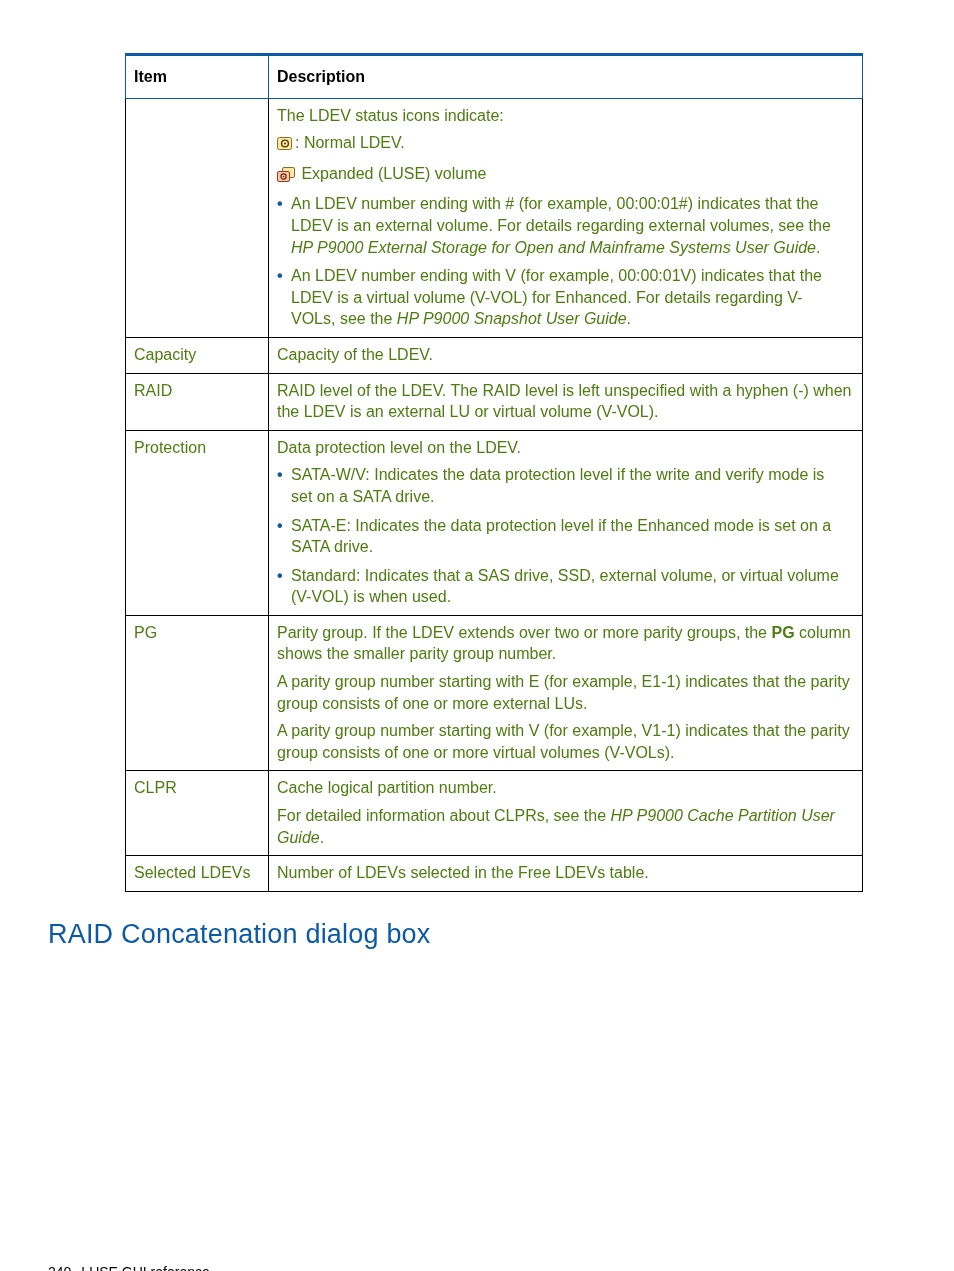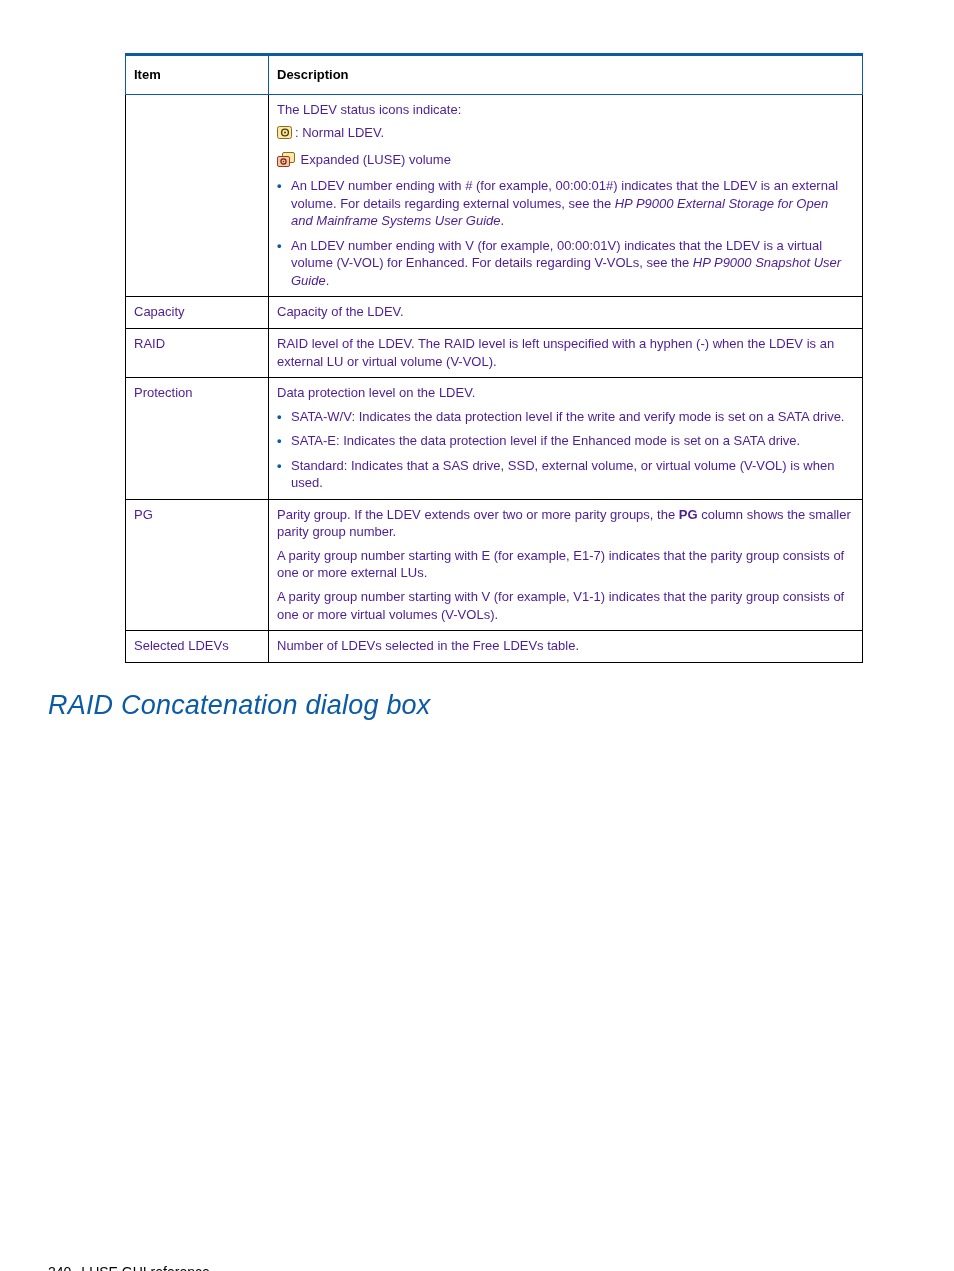--- a/index.html
+++ b/index.html
@@ -26,34 +26,34 @@
   }
   table {
     border-collapse: collapse;
     width: 100%;
     table-layout: fixed;
   }
   th, td {
     border: 1px solid #000;
     vertical-align: top;
     padding: 6px 8px 7px 8px;
-    font-size: 13px;
+    font-size: 16px;
     font-weight: 300;
   }
   thead th {
     border: 1px solid #0b5aa6;
     border-top: 3px solid #0b5aa6;
     font-weight: 600;
     text-align: left;
     padding-top: 10px;
     padding-bottom: 10px;
     color: #000;
   }
   col.c1 { width: 143px; }
-  tbody td { color: #4c1d95; }
+  tbody td { color: #4d7c0f; }
   tbody tr td p { margin: 0 0 6px 0; }
   tbody tr td p:last-child { margin-bottom: 0; }
   ul.bullets {
     list-style: none;
     margin: 0 0 0 0;
     padding: 0 0 0 14px;
   }
   ul.bullets li {
     margin: 0 8px 7px 0;
     padding-left: 0;
@@ -70,21 +70,20 @@
   }
   .ital { font-style: italic; }
   .bold { font-weight: 600; }
   .icon-normal, .icon-expanded {
     display: inline-block;
     vertical-align: -3px;
     margin-right: 2px;
   }
   .heading-wrap {
     margin: 24px 91px 0 48px;
-    font-style: italic;
   }
   h2.section-h {
     font-size: 27px;
     font-weight: 400;
     color: #0b5aa6;
     margin: 0 0 6px 0;
     letter-spacing: 0.2px;
   }
   .body-p {
     margin: 0 0 0 78px;
@@ -162,22 +161,29 @@
               <li>SATA-W/V: Indicates the data protection level if the write and verify mode is set on a SATA drive.</li>
               <li>SATA-E: Indicates the data protection level if the Enhanced mode is set on a SATA drive.</li>
               <li>Standard: Indicates that a SAS drive, SSD, external volume, or virtual volume (V-VOL) is when used.</li>
             </ul>
           </td>
         </tr>
         <tr>
           <td>PG</td>
           <td>
             <p><span>Parity group. If the LDEV extends over two or more parity groups, the </span><span class="bold">PG</span><span> column shows the smaller parity group number.</span></p>
-            <p>A parity group number starting with E (for example, E1-7) indicates that the parity group consists of one or more external LUs.</p>
+            <p>A parity group number starting with E (for example, E1-1) indicates that the parity group consists of one or more external LUs.</p>
             <p>A parity group number starting with V (for example, V1-1) indicates that the parity group consists of one or more virtual volumes (V-VOLs).</p>
+          </td>
+        </tr>
+        <tr>
+          <td>CLPR</td>
+          <td>
+            <p>Cache logical partition number.</p>
+            <p><span>For detailed information about CLPRs, see the </span><span class="ital">HP P9000 Cache Partition User Guide</span><span>.</span></p>
           </td>
         </tr>
         <tr>
           <td>Selected LDEVs</td>
           <td>Number of LDEVs selected in the Free LDEVs table.</td>
         </tr>
       </tbody>
     </table>
   </div>
 

